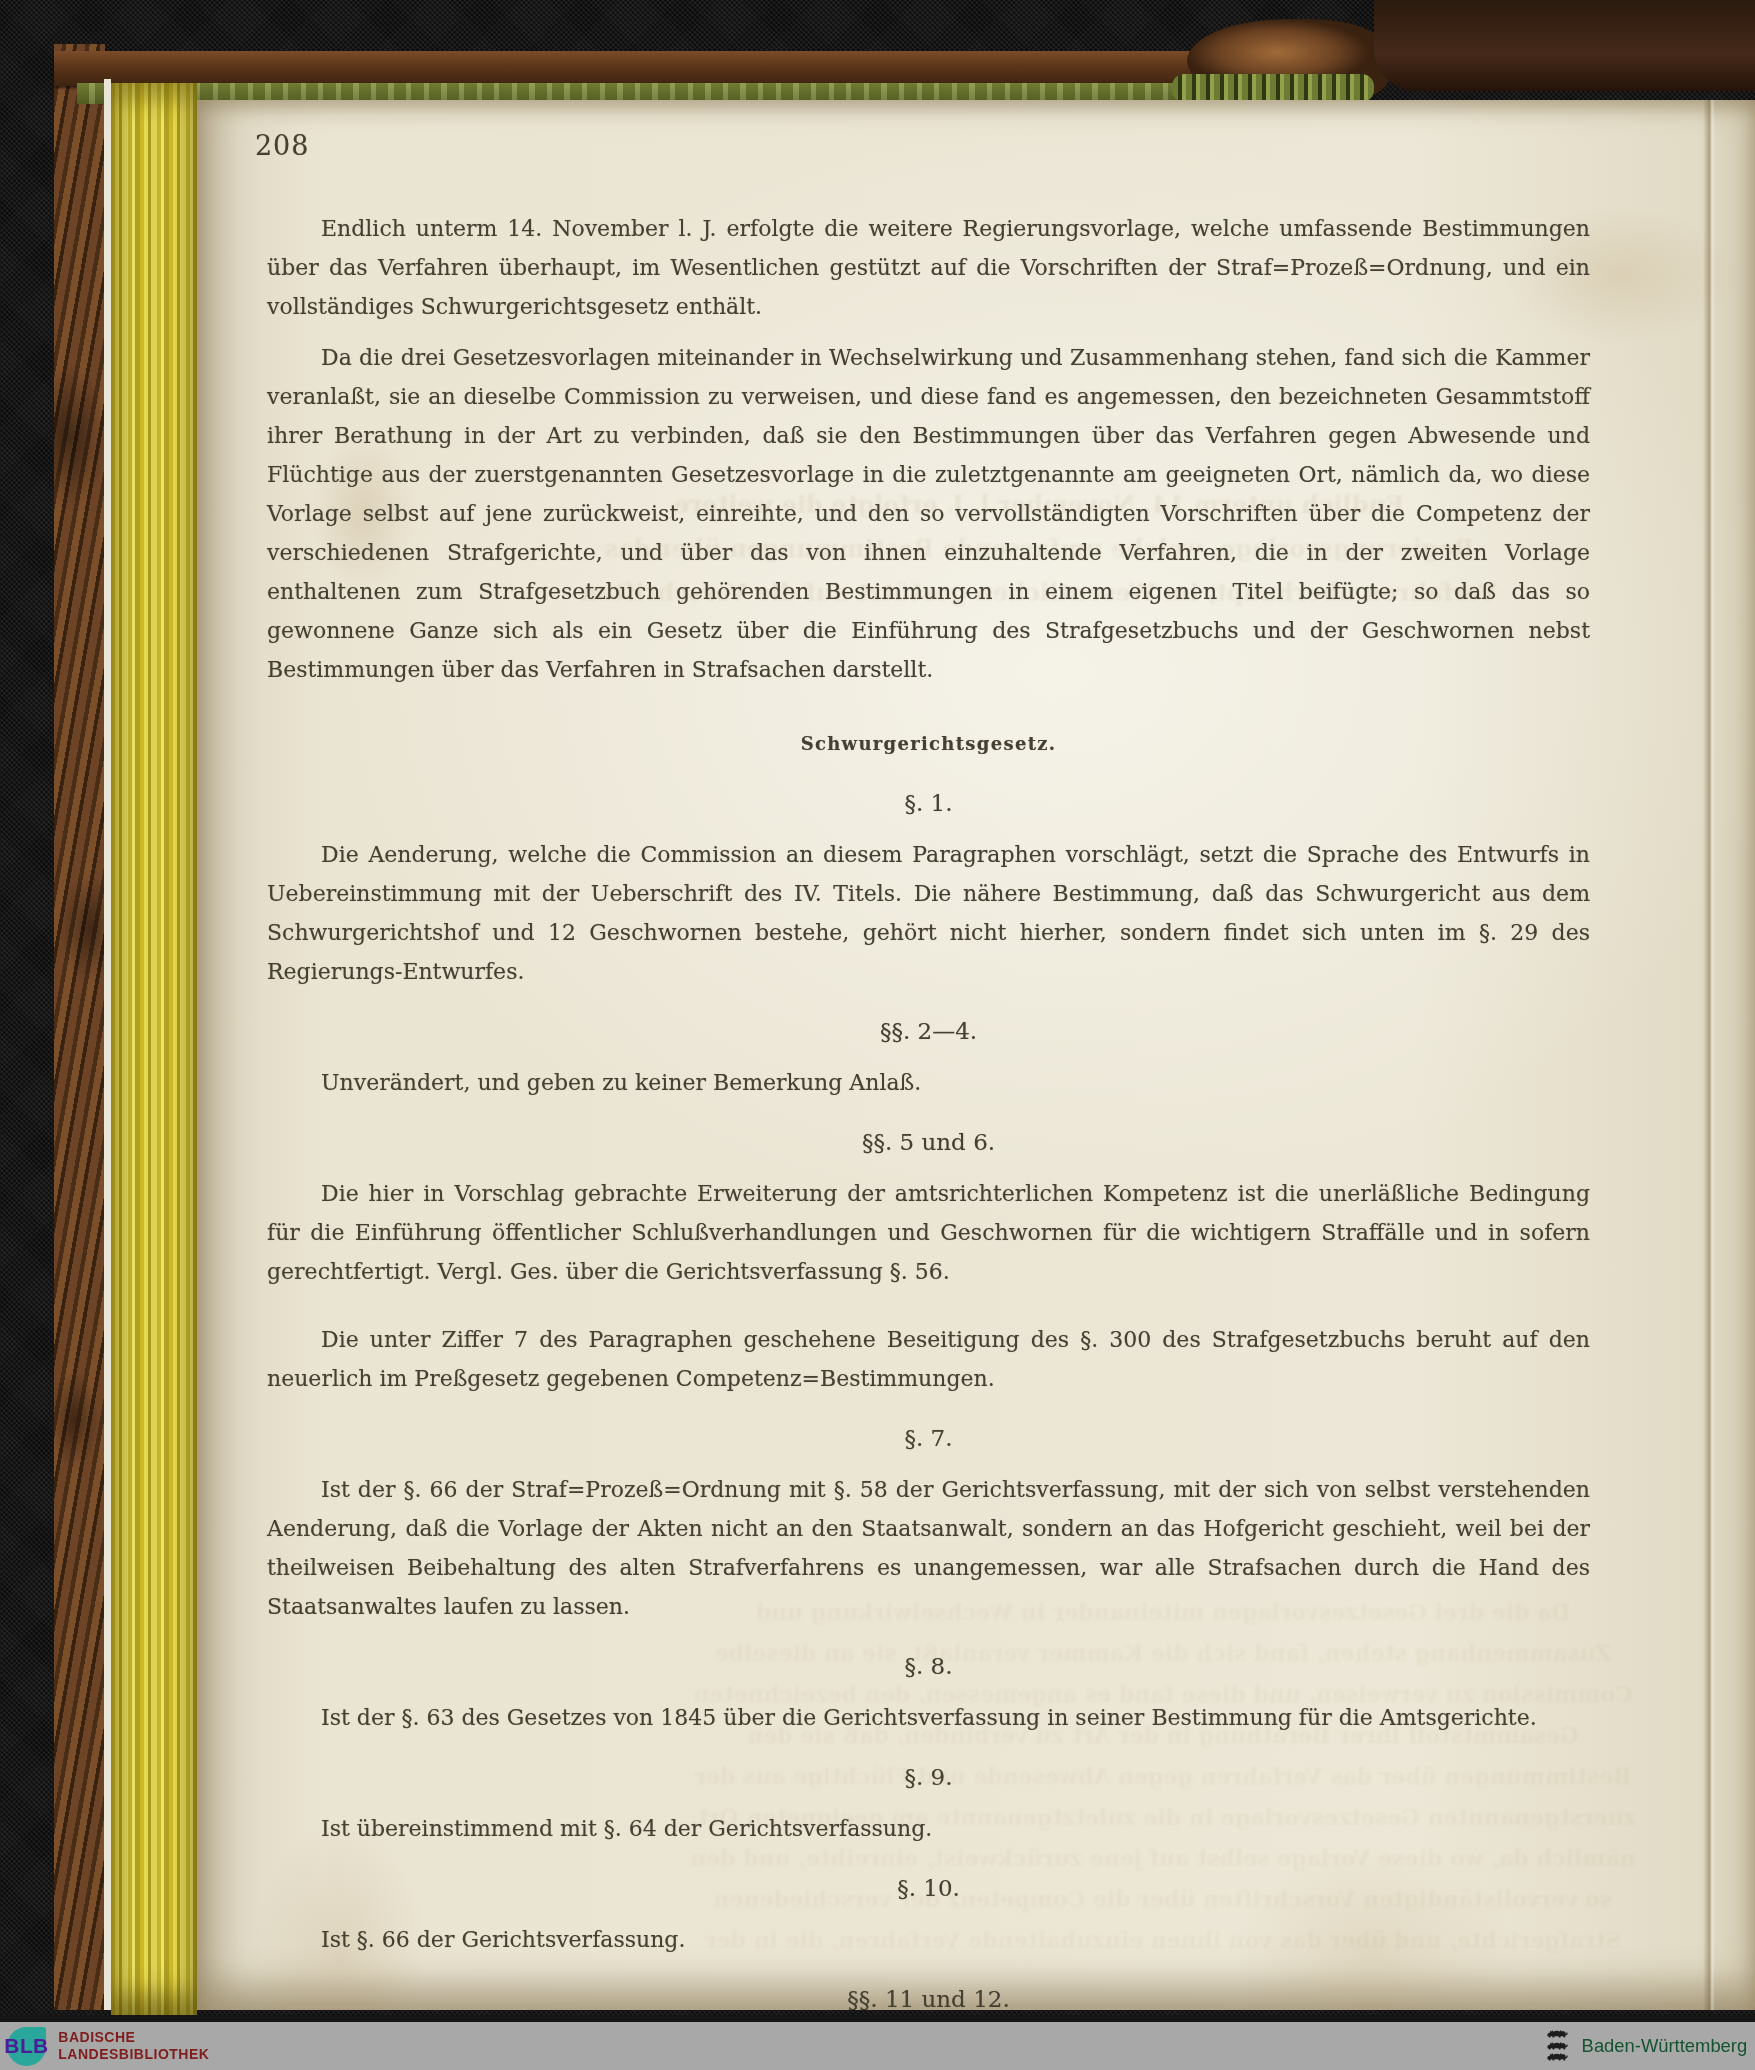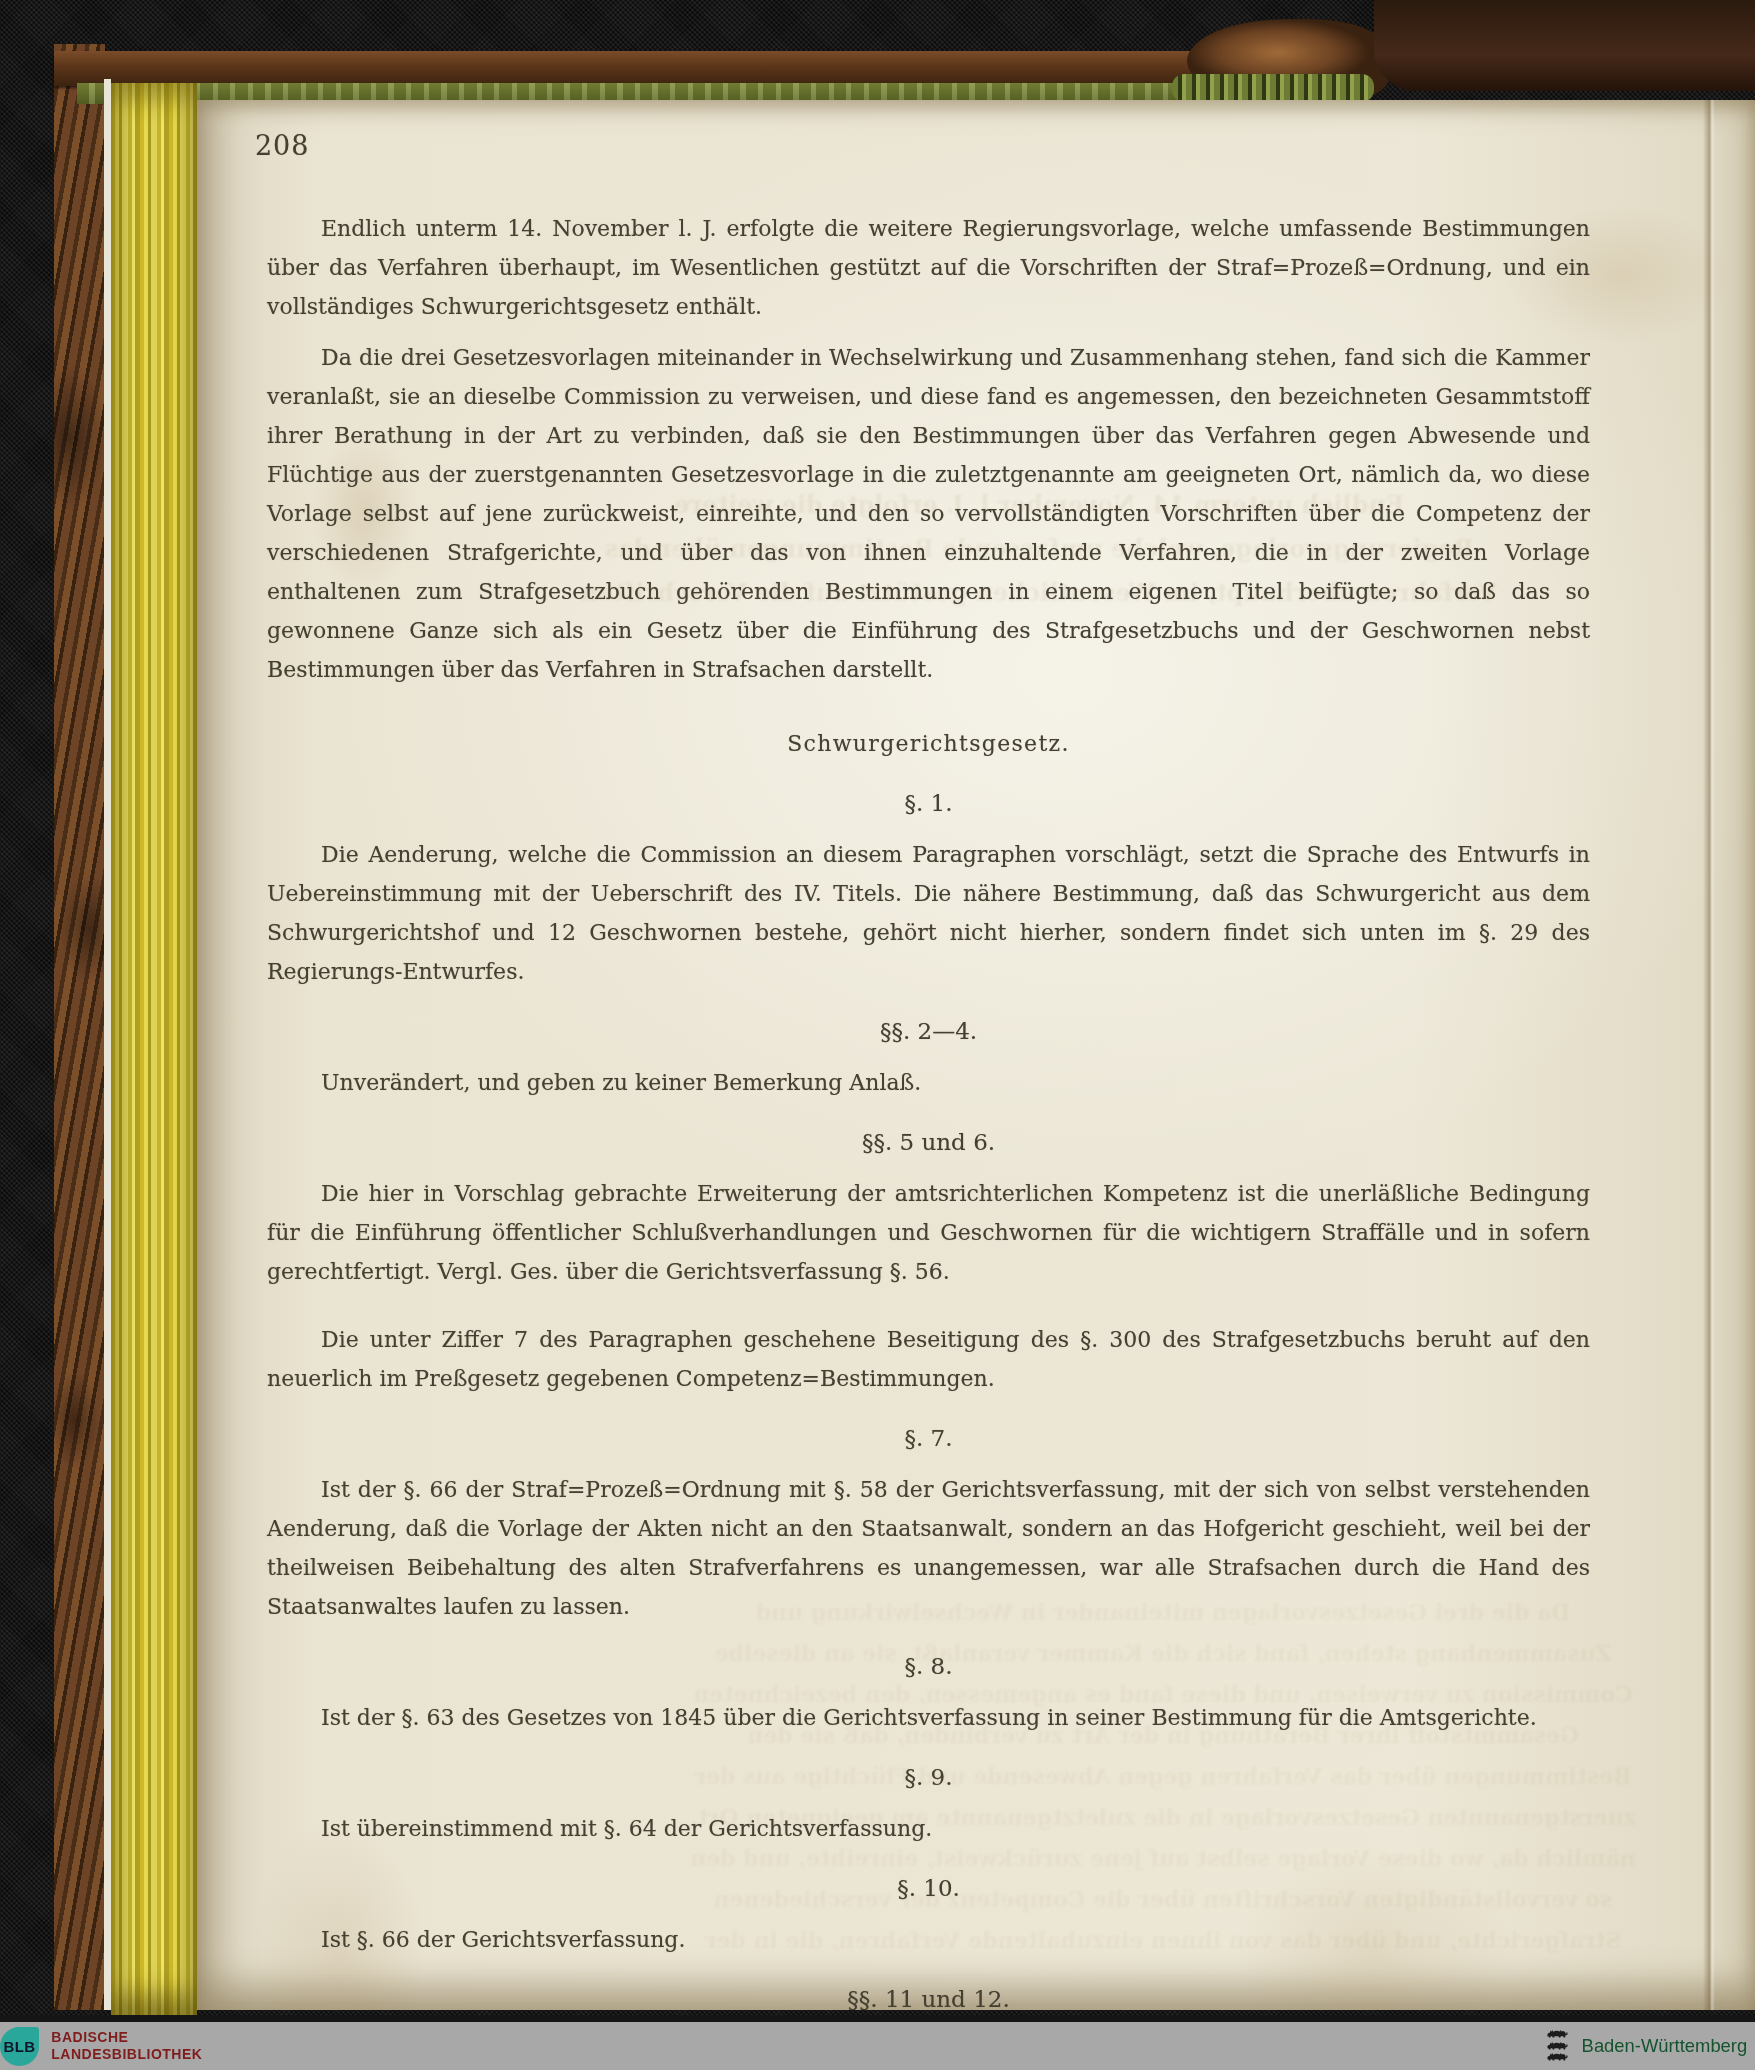--- a/index.html
+++ b/index.html
@@ -61,40 +61,40 @@
   .stain.s4{left:53px;top:1721px;width:176px;height:263px;background:radial-gradient(closest-side,rgba(140,105,50,.13),transparent);}
 
   
   .content{position:relative;box-sizing:border-box;width:100%;height:100%;
     padding:30px 154px 12px 58px;
     font-family:"DejaVu Serif",serif;color:#454032;
     font-size:22px;line-height:39px;text-align:justify;hyphens:auto;
     text-shadow:0 0 0.9px rgba(70,60,40,.35);}
   .pagenum{font-size:27px;line-height:32px;margin:0 0 47px 0;text-align:left;letter-spacing:0.9px;}
   p.body-par{margin:12px;text-indent:54px;}
-  .chapter-heading{margin:35px 0 12.3px 0;text-align:center;font-weight:normal;font-size:22px;
+  .chapter-heading{margin:35px 0 12.3px 0;text-align:center;font-weight:bold;font-size:18px;
     letter-spacing:1.3px;text-indent:0;}
   .sec-label{margin:21px 0 5.3px 0;text-align:center;font-size:23px;text-indent:0;}
   .par-gap{height:5.3px;}
 
   
   .ghost{position:absolute;transform:scaleX(-1);opacity:.075;color:#7a5a20;filter:blur(1.1px);
     font-family:"DejaVu Serif",serif;font-weight:bold;text-align:center;overflow:hidden;
     pointer-events:none;}
   .ghost.g1{left:377px;top:383px;width:930px;height:132px;font-size:24px;line-height:44px;}
   .ghost.g2{left:492px;top:1492px;width:948px;height:369px;font-size:22px;line-height:41px;opacity:.05;}
 
   
   .black-gap{position:absolute;left:0;top:2015px;width:1756px;height:7px;background:#151515;}
   .footer-bar{position:absolute;left:0;top:2022px;width:1756px;height:48px;
     background:linear-gradient(180deg,#aeaeae,#a2a2a2);display:flex;align-items:center;}
-  .blb-logo{width:39px;height:39px;flex:0 0 auto;
+  .blb-logo{width:39px;height:39px;margin-left:7px;flex:0 0 auto;
     border-radius:50% 8% 50% 50%;
     display:flex;align-items:center;justify-content:center;
-    color:#0f172a;font-weight:bold;font-size:15px;letter-spacing:0.4px;}
+    color:#4c1d95;font-weight:bold;font-size:21px;letter-spacing:0.4px;}
   .lib-name{margin-left:12.3px;color:#7f1d1d;font-weight:bold;font-size:14px;line-height:16.7px;letter-spacing:0.5px;}
   .footer-spacer{flex:1;}
   .bw-block{display:flex;align-items:center;margin-right:8.8px;}
   .lions{display:flex;flex-direction:column;gap:0.9px;margin-right:8.8px;}
   .lions svg{display:block;fill:#1d1d1d;}
   .state-name{color:#14532d;font-size:18.4px;}
 </style>
 </head>
 <body>
 

